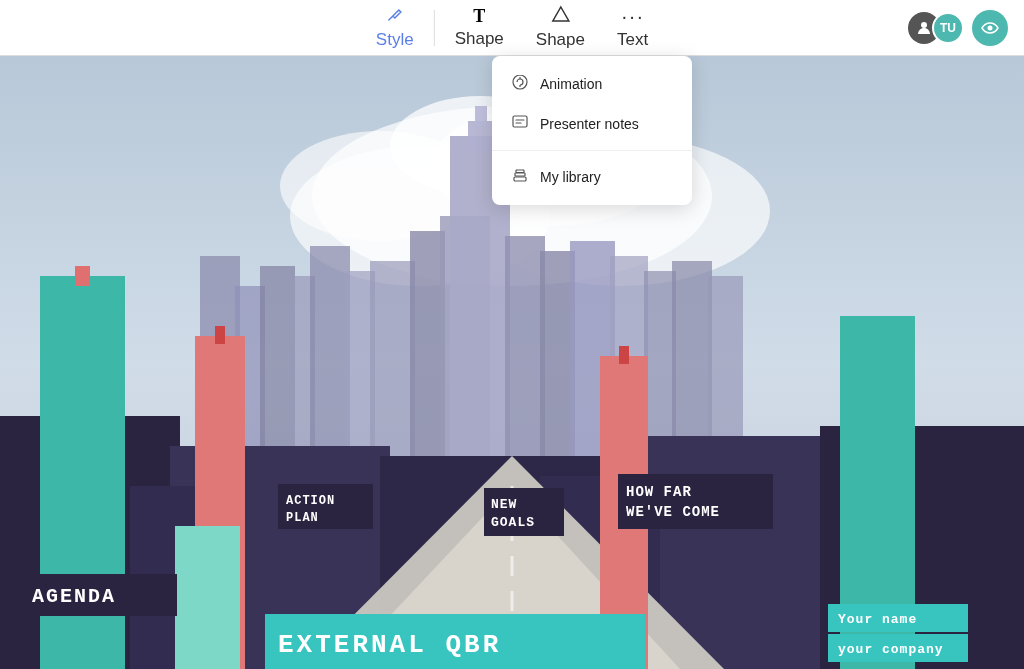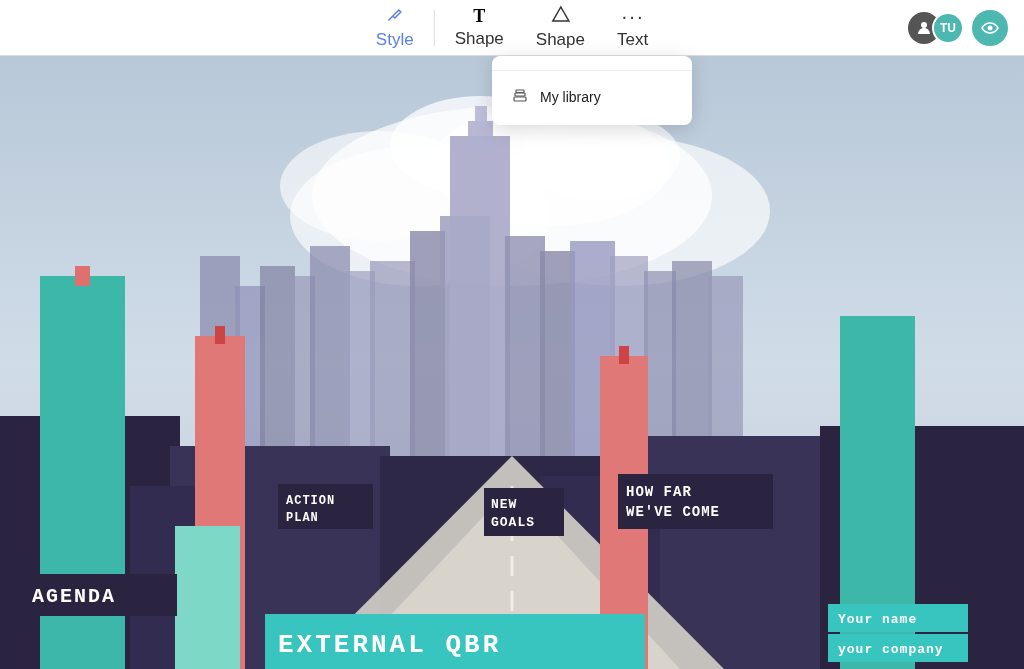--- a/index.html
+++ b/index.html
@@ -190,20 +190,39 @@
     <div class="eye-btn">
       <svg width="18" height="12" viewBox="0 0 18 12" fill="none">
         <path d="M1 6C1 6 4 1 9 1C14 1 17 6 17 6C17 6 14 11 9 11C4 11 1 6 1 6Z" stroke="white" stroke-width="1.5" fill="none"></path>
         <circle cx="9" cy="6" r="2.5" fill="white"></circle>
       </svg>
     </div>
   </div>
 </div>
 
 <div id="dropdown-menu">
+  <div class="dropdown-item">
+    <span class="dropdown-icon">
+      <svg width="16" height="16" viewBox="0 0 16 16" fill="none">
+        <path d="M8 1C4.13 1 1 4.13 1 8s3.13 7 7 7 7-3.13 7-7-3.13-7-7-7z" stroke="#555" stroke-width="1.2" fill="none"></path>
+        <path d="M5 8c0-1.66 1.34-3 3-3s3 1.34 3 3-1.34 3-3 3" stroke="#555" stroke-width="1.2" fill="none"></path>
+        <path d="M8 5V3M8 13v-2" stroke="#555" stroke-width="1.2"></path>
+      </svg>
+    </span>
+    <span>Animation</span>
+  </div>
+  <div class="dropdown-item">
+    <span class="dropdown-icon">
+      <svg width="16" height="16" viewBox="0 0 16 16" fill="none">
+        <rect x="1" y="2" width="14" height="11" rx="1.5" stroke="#555" stroke-width="1.2" fill="none"></rect>
+        <path d="M4 6h8M4 9h5" stroke="#555" stroke-width="1.2" stroke-linecap="round"></path>
+      </svg>
+    </span>
+    <span>Presenter notes</span>
+  </div>
   <div class="dropdown-divider"></div>
   <div class="dropdown-item">
     <span class="dropdown-icon">
       <svg width="16" height="16" viewBox="0 0 16 16" fill="none">
         <rect x="2" y="10" width="12" height="4" rx="1" stroke="#555" stroke-width="1.2" fill="none"></rect>
         <rect x="3" y="6" width="10" height="3" rx="0.5" stroke="#555" stroke-width="1.2" fill="none"></rect>
         <rect x="4" y="3" width="8" height="2.5" rx="0.5" stroke="#555" stroke-width="1.2" fill="none"></rect>
       </svg>
     </span>
     <span>My library</span>

